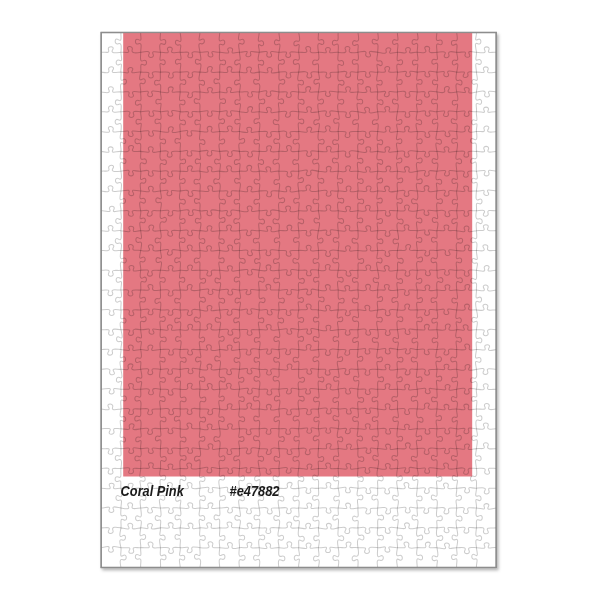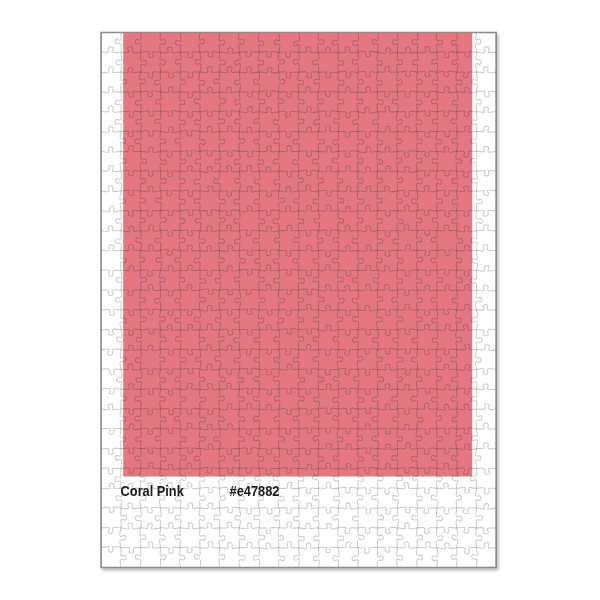--- a/index.html
+++ b/index.html
@@ -1,16 +1,16 @@
 <!DOCTYPE html>
 <html><head>
 <meta charset="utf-8">
 <style>
   html,body { margin:0; padding:0; background:#ffffff; width:600px; height:600px; overflow:hidden; }
-  .page { position:relative; width:600px; height:600px; background:#ffffff; font-family:"Liberation Sans", sans-serif; }
+  .page { position:relative; width:600px; height:600px; background:#ffffff; font-family:"Liberation Sans", sans-serif;font-style:italic; }
 </style>
 </head>
 <body>
 
 <div class="page">
 <svg width="600" height="600" viewBox="0 0 600 600" xmlns="http://www.w3.org/2000/svg">
   <defs>
     <filter id="cardshadow" x="-5%" y="-5%" width="112%" height="112%">
       <feDropShadow dx="1.6" dy="2.2" stdDeviation="1.6" flood-color="#000000" flood-opacity="0.30"></feDropShadow>
     </filter>

